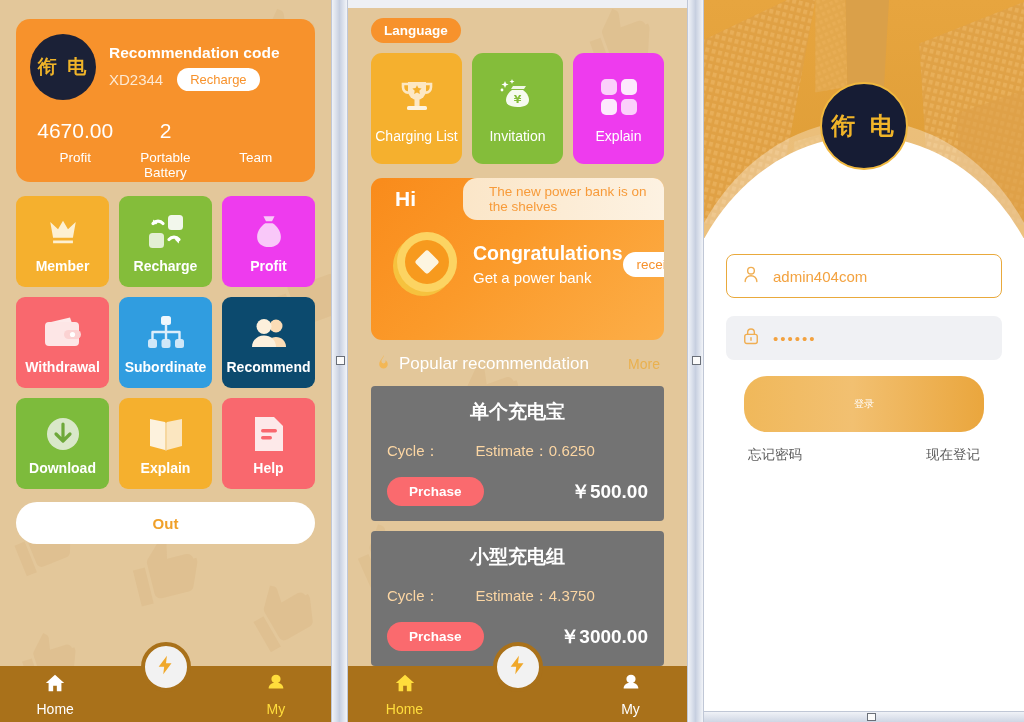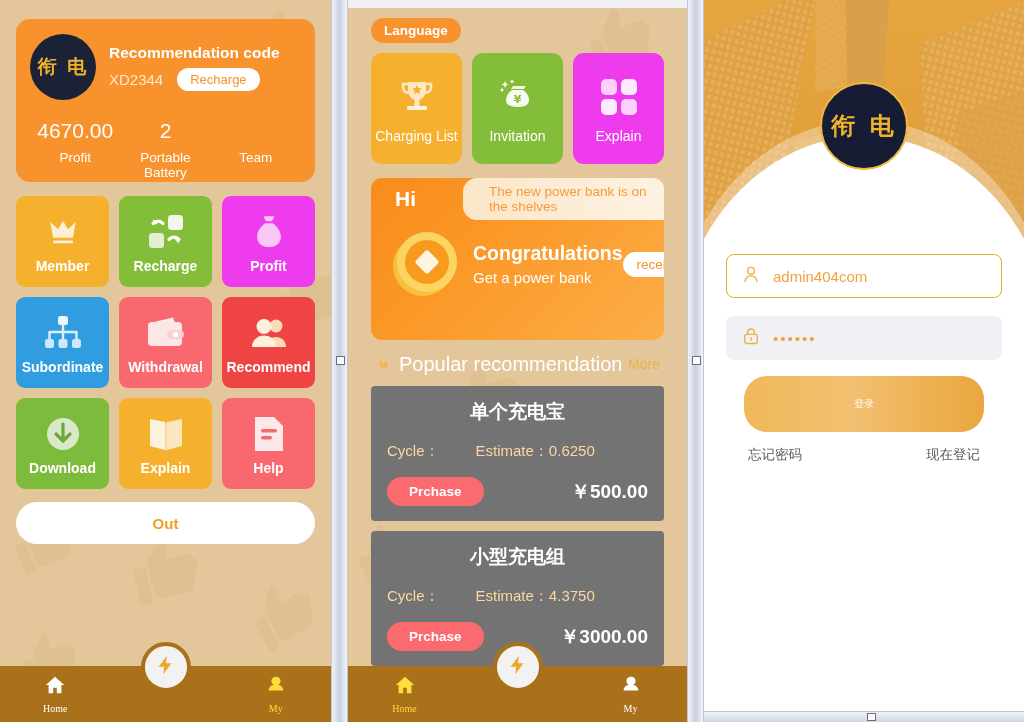--- a/index.html
+++ b/index.html
@@ -125,21 +125,21 @@
   .promo .ptxt { flex: 1; margin-left: 10px; }
   .promo .pt1 { color: #ffffff; font-size: 19.5px; font-weight: bold; }
   .promo .pt2 { color: #ffffff; font-size: 15px; margin-top: 4px; }
   .receive-pill {
     background: #ffffff; color: #f7922c; font-size: 13.5px;
     border-radius: 16px; padding: 5px 14px; white-space: nowrap;
   }
 
   .sec-head { display: flex; align-items: center; margin-top: 12px; padding: 0 4px; }
   .sec-head .flame { margin-right: 7px; }
-  .sec-head .sh-title { color: #ffffff; font-size: 20px; flex: 1; }
+  .sec-head .sh-title { color: #ffffff; font-size: 17px; flex: 1; }
   .sec-head .sh-more { color: #eab14f; font-size: 14px; }
 
   .prod-card {
     margin-top: 10px; background: #737373; border-radius: 4px;
     padding: 13px 16px 14px 16px; height: 135px; position: relative;
   }
   .prod-card .pname { color: #ffffff; font-size: 19px; font-weight: bold; text-align: center; }
   .prod-card .pmeta { margin-top: 17px; display: flex; gap: 36px; color: #fcd6a3; font-size: 15px; }
   .prod-card .prow { margin-top: 16px; display: flex; align-items: center; justify-content: space-between; }
   .purchase-btn {
@@ -147,21 +147,21 @@
     border-radius: 18px; padding: 7px 22px;
   }
   .prod-card .pprice { color: #ffffff; font-size: 19px; font-weight: bold; }
 
   
   .tabbar {
     position: absolute; left: 0; right: 0; bottom: 0; height: 56px;
     background: #a9711a; display: flex; align-items: center; z-index: 5;
   }
   .tabbar .tab { flex: 1; display: flex; flex-direction: column; align-items: center; gap: 3px; }
-  .tabbar .tab .tlab { font-size: 10px; font-family: Liberation Serif, serif; }
+  .tabbar .tab .tlab { font-size: 14px; }
   .tabbar .tab.active .tlab { color: #ffdd3c; }
   .tabbar .tab.inactive .tlab { color: #ffffff; }
   .tabbar .spacer { flex: 1; }
   .fab {
     position: absolute; left: 50%; transform: translateX(-50%);
     bottom: 30px; width: 50px; height: 50px; border-radius: 50%;
     background: #f2f2f2; border: 4px solid #a9711a;
     display: flex; align-items: center; justify-content: center; z-index: 6;
   }
 
@@ -312,46 +312,46 @@
 
         <div class="tile" style="background:#ee3bee">
           <div class="ticon">
             <svg width="38" height="38" viewBox="0 0 24 24" fill="#f9c8f9">
                 <path d="M8.5 2h7l-1.6 3.2h-3.8L8.5 2zm1.2 4.5h4.6c2.7 1.7 5.2 5 5.2 8.6 0 4-3.2 6.4-7.5 6.4s-7.5-2.4-7.5-6.4c0-3.6 2.5-6.9 5.2-8.6z"></path>
               </svg>
           </div>
           <div class="tlabel">Profit</div>
         </div>
 
+        <div class="tile" style="background:#f9686e">
+          <div class="ticon">
+            <svg width="42" height="36" viewBox="0 0 42 36" fill="none">
+              <path d="M9 7l19-4.5 1.6 4.5z" fill="#fdeaea"></path>
+              <rect x="3" y="7" width="34" height="24" rx="4" fill="#fde6e6"></rect>
+              <rect x="22" y="15" width="17" height="9" rx="4.5" fill="#fbd2d2"></rect>
+              <circle cx="30.5" cy="19.5" r="2.6" fill="#ffffff"></circle>
+            </svg>
+          </div>
+          <div class="tlabel">Withdrawal</div>
+        </div>
+
         <div class="tile" style="background:#309de0">
           <div class="ticon">
             <svg width="40" height="38" viewBox="0 0 40 38" fill="none">
               <rect x="15" y="2" width="10" height="9" rx="2.5" fill="#eef7fd"></rect>
               <rect x="2" y="25" width="9" height="9" rx="2.5" fill="#cfe7f8"></rect>
               <rect x="15.5" y="25" width="9" height="9" rx="2.5" fill="#cfe7f8"></rect>
               <rect x="29" y="25" width="9" height="9" rx="2.5" fill="#cfe7f8"></rect>
               <path d="M20 11v7M6.5 18h27M6.5 18v7M20 18v7M33.5 18v7" stroke="#ddeefb" stroke-width="2.4" stroke-linecap="round"></path>
             </svg>
           </div>
           <div class="tlabel">Subordinate</div>
         </div>
 
-        <div class="tile" style="background:#f9686e">
-          <div class="ticon">
-            <svg width="42" height="36" viewBox="0 0 42 36" fill="none">
-              <path d="M9 7l19-4.5 1.6 4.5z" fill="#fdeaea"></path>
-              <rect x="3" y="7" width="34" height="24" rx="4" fill="#fde6e6"></rect>
-              <rect x="22" y="15" width="17" height="9" rx="4.5" fill="#fbd2d2"></rect>
-              <circle cx="30.5" cy="19.5" r="2.6" fill="#ffffff"></circle>
-            </svg>
-          </div>
-          <div class="tlabel">Withdrawal</div>
-        </div>
-
-        <div class="tile" style="background:#ef4444">
+        <div class="tile" style="background:#0c4a6e">
           <div class="ticon">
             <svg width="42" height="36" viewBox="0 0 42 36" fill="none">
               <circle cx="28" cy="11" r="6.5" fill="#fcdcb6"></circle>
               <path d="M18 32c0-6 4.5-10 10-10s10 4 10 10z" fill="#fcdcb6"></path>
               <circle cx="16" cy="11.5" r="7.5" fill="#fdf0dc"></circle>
               <path d="M4 32c0-6.8 5.4-11.5 12-11.5S28 25.2 28 32z" fill="#fdf0dc"></path>
             </svg>
           </div>
           <div class="tlabel">Recommend</div>
         </div>

